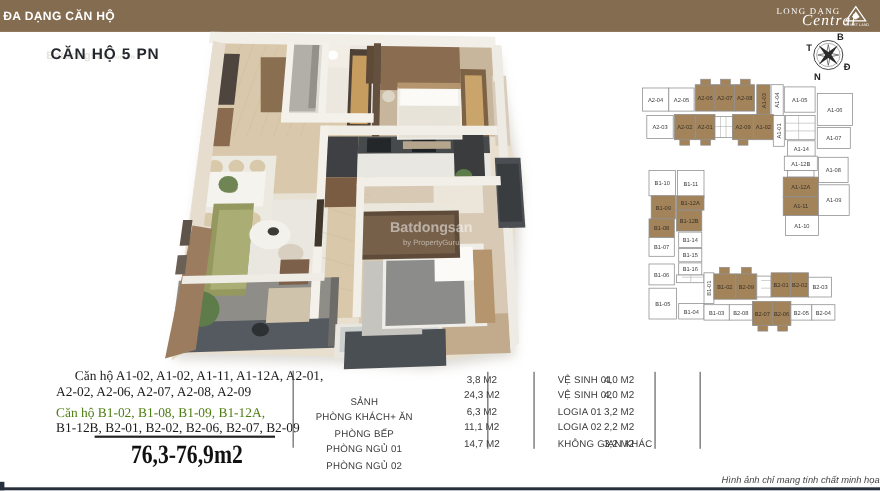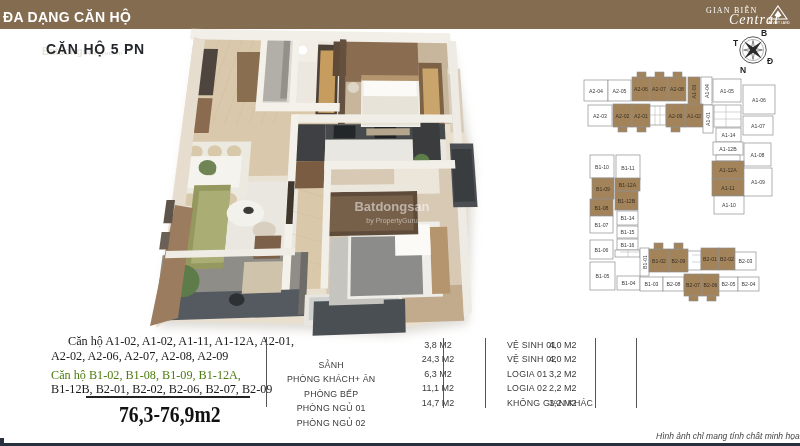--- a/index.html
+++ b/index.html
@@ -3,23 +3,23 @@
 <style>
 html,body{margin:0;padding:0;}
 body{width:800px;height:446px;position:relative;background:#ffffff;overflow:hidden;
  font-family:"Liberation Sans",sans-serif;}
 .abs{position:absolute;}
 </style></head>
 <body>
 
 <div class="abs" style="left:0;top:0;width:800px;height:29px;background:#836c50;"></div>
 
-<div class="abs" style="left:3px;top:9px;color:#fff;font-weight:bold;font-size:14px;letter-spacing:0.3px;white-space:nowrap;">ĐA DẠNG CĂN HỘ</div>
-
-<div class="abs" style="left:706px;top:6px;color:#fff;font-family:'Liberation Serif',serif;font-size:8px;letter-spacing:1.2px;white-space:nowrap;">GIAN BIÊN</div>
+<div class="abs" style="left:3px;top:9px;color:#fff;font-weight:bold;font-size:11px;letter-spacing:0.3px;white-space:nowrap;">ĐA DẠNG CĂN HỘ</div>
+
+<div class="abs" style="left:706px;top:6px;color:#fff;font-family:'Liberation Serif',serif;font-size:8px;letter-spacing:1.2px;white-space:nowrap;">LONG DẠNG</div>
 
 <div class="abs" style="left:729px;top:12px;color:#fff;font-family:'Liberation Serif',serif;font-style:italic;font-size:14px;letter-spacing:1px;">Central</div>
 
 <svg class="abs" style="left:768px;top:5px;" width="22" height="20" viewBox="0 0 22 20">
 <path d="M10 1 L19 14 L1 14 Z" fill="none" stroke="#fff" stroke-width="1.1"></path>
 <path d="M6.5 10.5 L10 5.5 L13.5 10.5 L10 12.8 Z" fill="#fff"></path>
 <text x="10" y="18.5" font-size="3.4" fill="#fff" text-anchor="middle" font-family="Liberation Sans, sans-serif">HAI VIET LAND</text>
 </svg>
 
 <div class="abs" style="left:42px;top:46px;color:#c9c2b6;opacity:.45;font-size:10px;font-weight:bold;">Batdongsan<span style="font-size:6px;">.com.vn</span></div>

